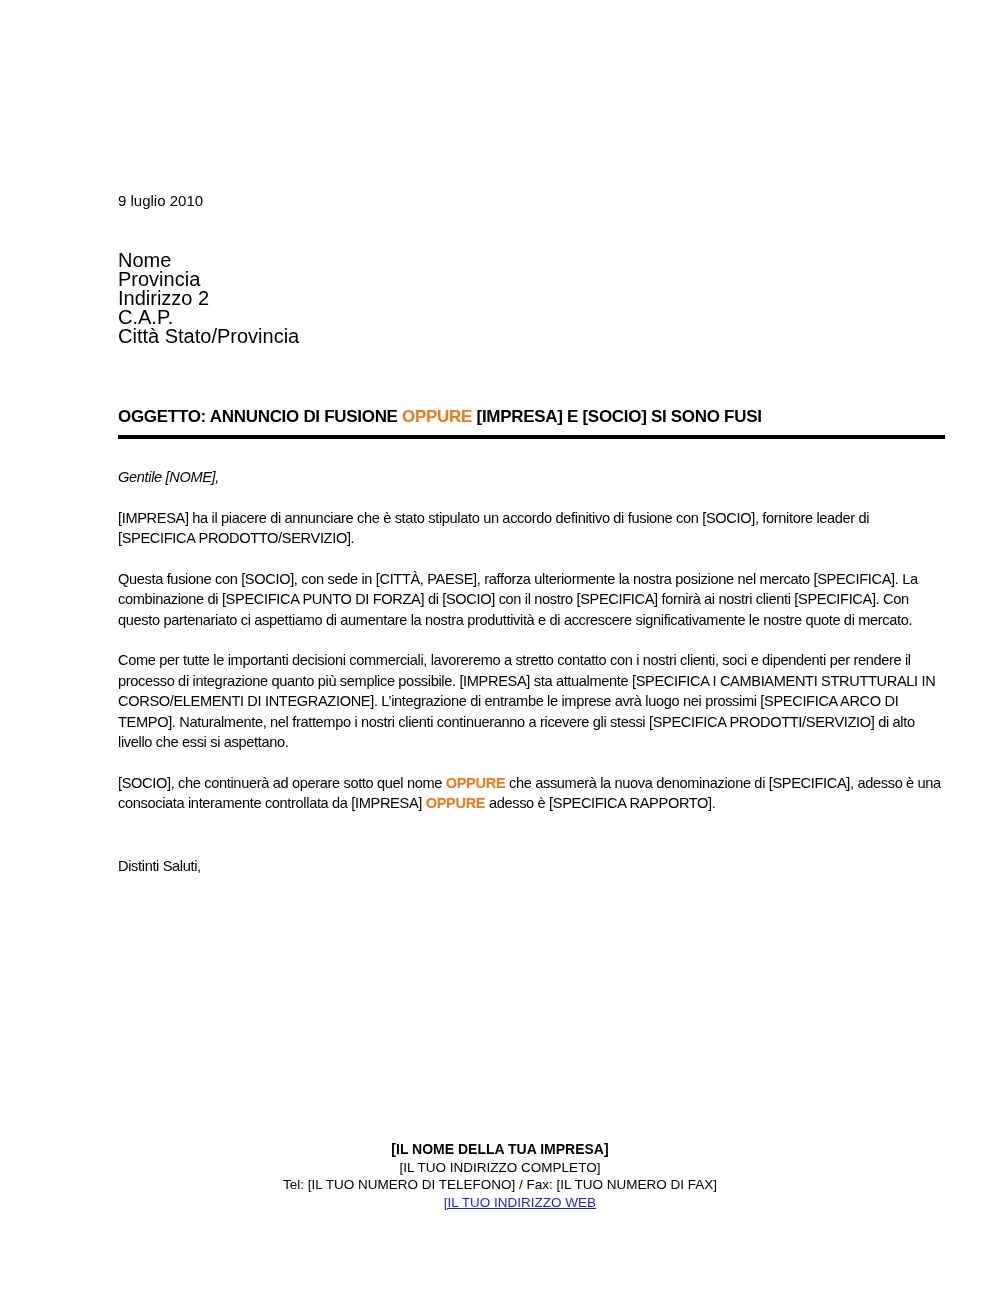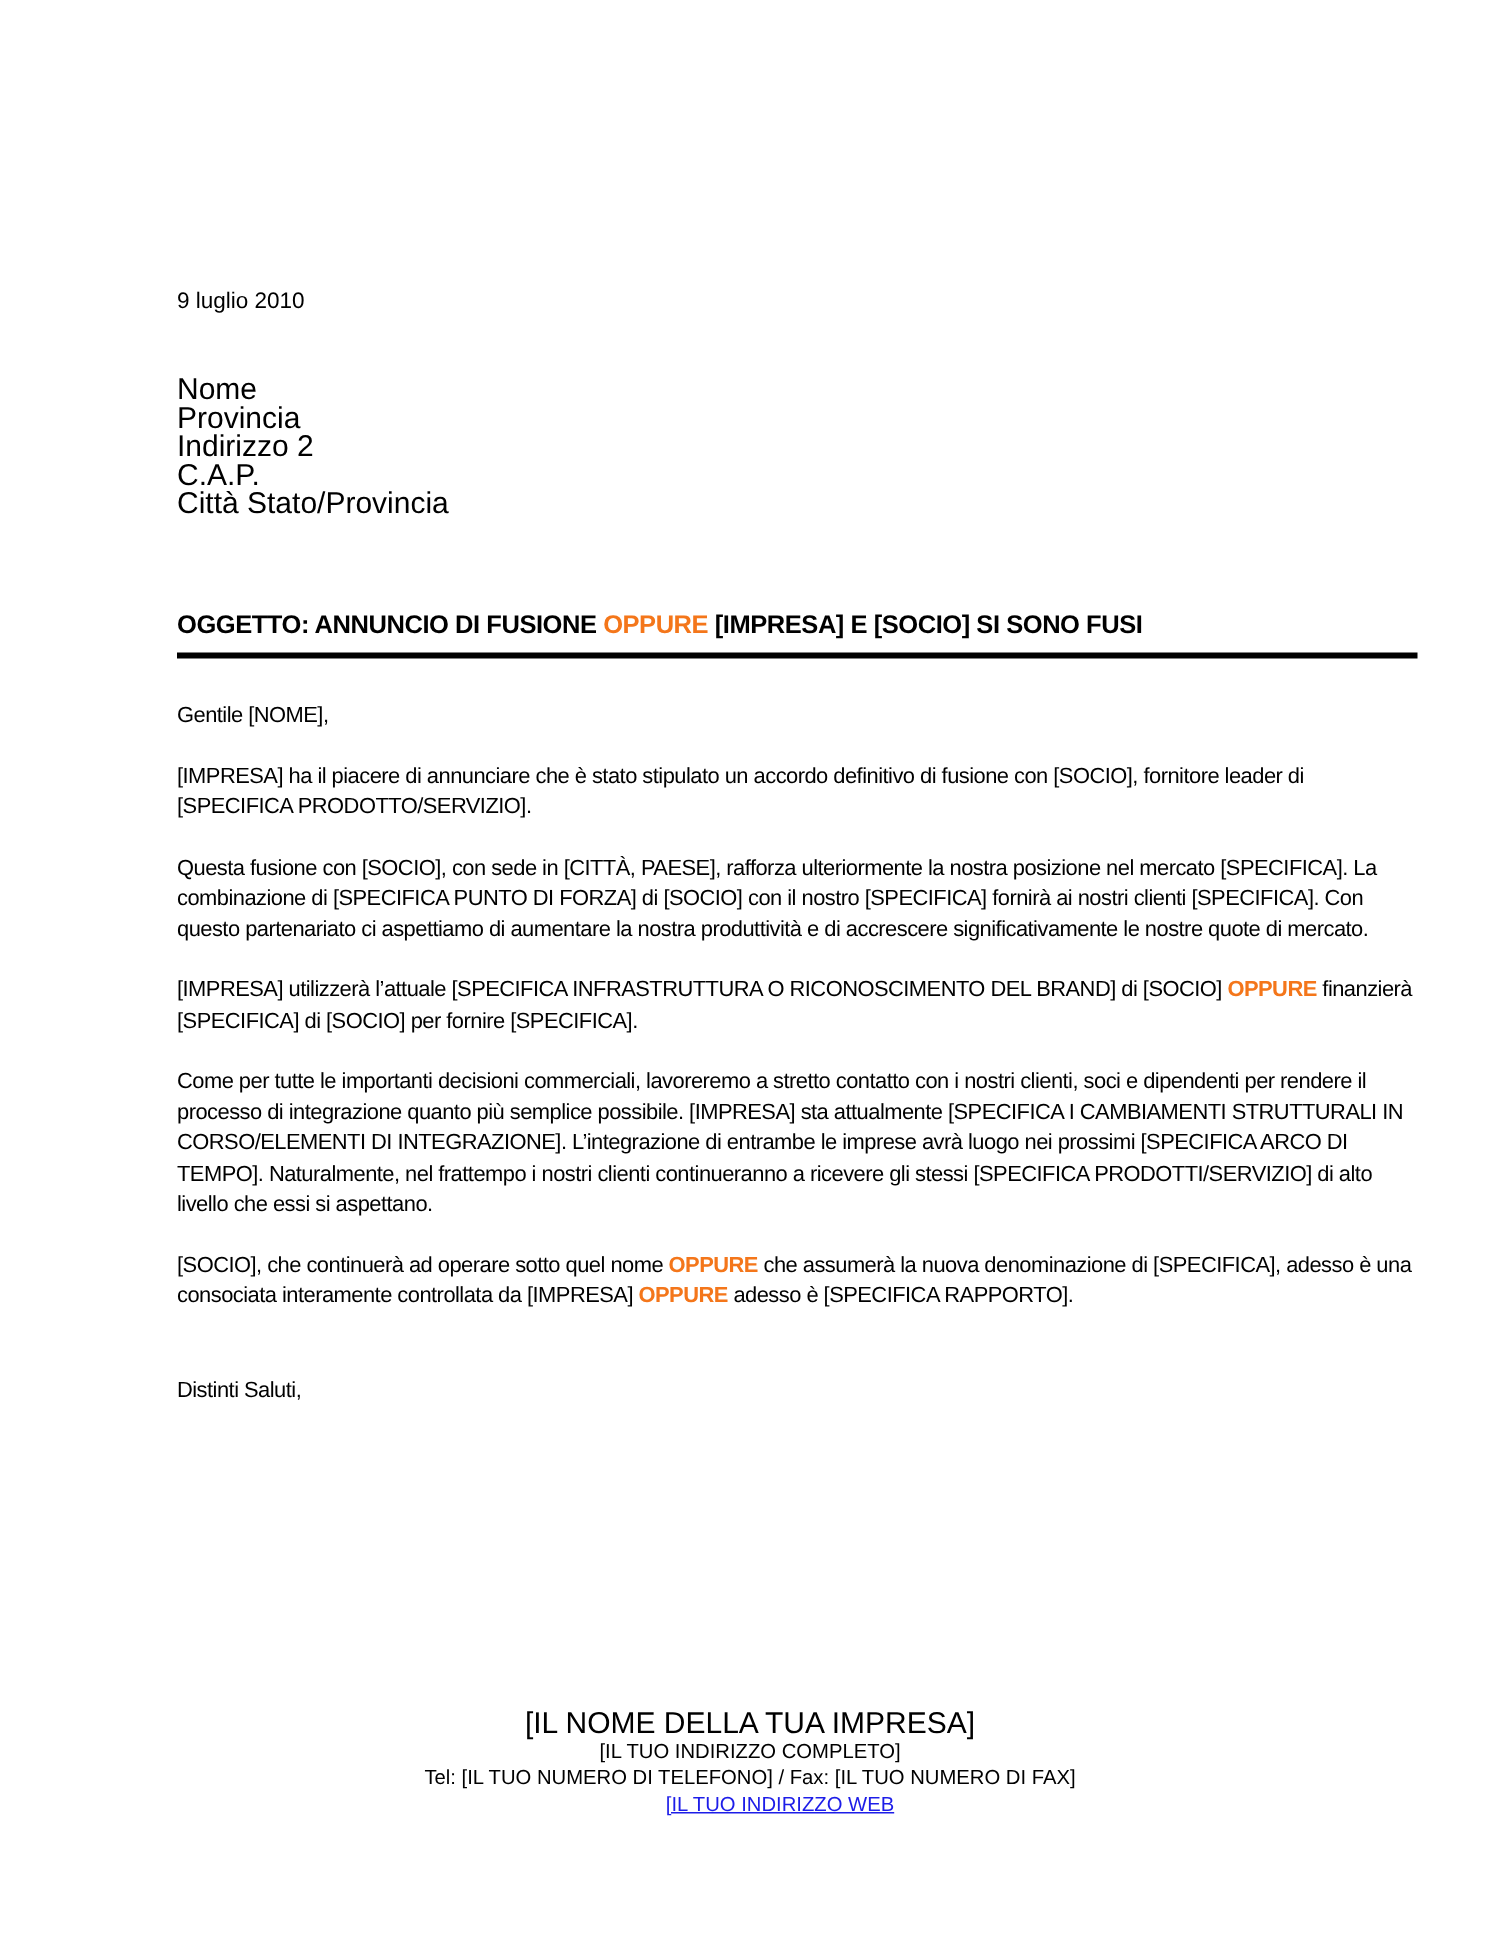--- a/index.html
+++ b/index.html
@@ -22,40 +22,41 @@
     margin: 61px 0 0 0;
     font-size: 17px;
     font-weight: bold;
     letter-spacing: -0.3px;
     line-height: 20px;
     white-space: nowrap;
   }
   .rule { height:4px; background:#000; margin-top:8px; }
   .salutation {
     margin: 28px 0 20px 0;
+    font-style: italic;
   }
   .salutation, .para, .closing {
     font-size: 14.6px;
     line-height: 20.5px;
     letter-spacing: -0.35px;
   }
   .para { margin: 0 0 20px 0; }
   .accent { color: var(--accent); font-weight: bold; }
   .closing { margin: 42px 0 0 0; }
   .signature { margin-top:72px; font-size:15px; line-height:19px; }
   .footer {
     position: absolute;
     top: 1141px;
     left: 0;
     right: 0;
     text-align: center;
     font-size: 13.5px;
     line-height: 17.5px;
   }
-  .f-company { font-weight: normal; font-size: 20px; text-align: center; }
+  .f-company { font-weight: bold; font-size: 14px; text-align: center; }
   .f-web { color: var(--link); text-decoration: underline; cursor: pointer; padding-left: 40px; }
 </style>
 </head>
 <body>
 
 <div class="page">
   <div class="content">
 
     <p class="date">9 luglio 2010</p>
 
@@ -68,21 +69,20 @@
     </div>
 
     <h1 class="subject"><span>OGGETTO: ANNUNCIO DI FUSIONE </span><span class="accent">OPPURE</span><span> [IMPRESA] E [SOCIO] SI SONO FUSI</span></h1>
     <div class="rule"></div>
 
     <p class="salutation">Gentile [NOME],</p>
 
     <div class="body-text">
         <p class="para"><span>[IMPRESA] ha il piacere di annunciare che è stato stipulato un accordo definitivo di fusione con [SOCIO], fornitore leader di [SPECIFICA PRODOTTO/SERVIZIO].</span></p>
         <p class="para"><span>Questa fusione con [SOCIO], con sede in [CITTÀ, PAESE], rafforza ulteriormente la nostra posizione nel mercato [SPECIFICA]. La combinazione di [SPECIFICA PUNTO DI FORZA] di [SOCIO] con il nostro [SPECIFICA] fornirà ai nostri clienti [SPECIFICA]. Con questo partenariato ci aspettiamo di aumentare la nostra produttività e di accrescere significativamente le nostre quote di mercato.</span></p>
-        <p class="para"><span>[IMPRESA] utilizzerà l’attuale [SPECIFICA INFRASTRUTTURA O RICONOSCIMENTO DEL BRAND] di [SOCIO] </span><span class="accent">OPPURE</span><span> finanzierà [SPECIFICA] di [SOCIO] per fornire [SPECIFICA].</span></p>
         <p class="para"><span>Come per tutte le importanti decisioni commerciali, lavoreremo a stretto contatto con i nostri clienti, soci e dipendenti per rendere il processo di integrazione quanto più semplice possibile. [IMPRESA] sta attualmente [SPECIFICA I CAMBIAMENTI STRUTTURALI IN CORSO/ELEMENTI DI INTEGRAZIONE]. L’integrazione di entrambe le imprese avrà luogo nei prossimi [SPECIFICA ARCO DI TEMPO]. Naturalmente, nel frattempo i nostri clienti continueranno a ricevere gli stessi [SPECIFICA PRODOTTI/SERVIZIO] di alto livello che essi si aspettano.</span></p>
         <p class="para"><span>[SOCIO], che continuerà ad operare sotto quel nome </span><span class="accent">OPPURE</span><span> che assumerà la nuova denominazione di [SPECIFICA], adesso è una consociata interamente controllata da [IMPRESA] </span><span class="accent">OPPURE</span><span> adesso è [SPECIFICA RAPPORTO].</span></p>
       </div>
 
     <p class="closing">Distinti Saluti,</p>
 
   </div>
 
   <div class="footer">
     <div class="f-company">[IL NOME DELLA TUA IMPRESA]</div>

